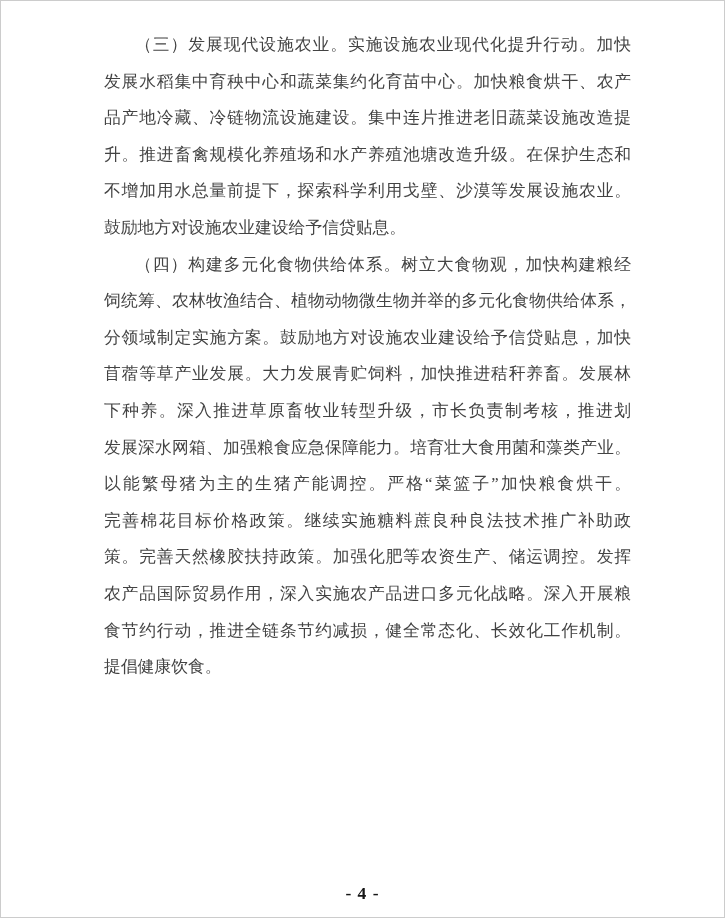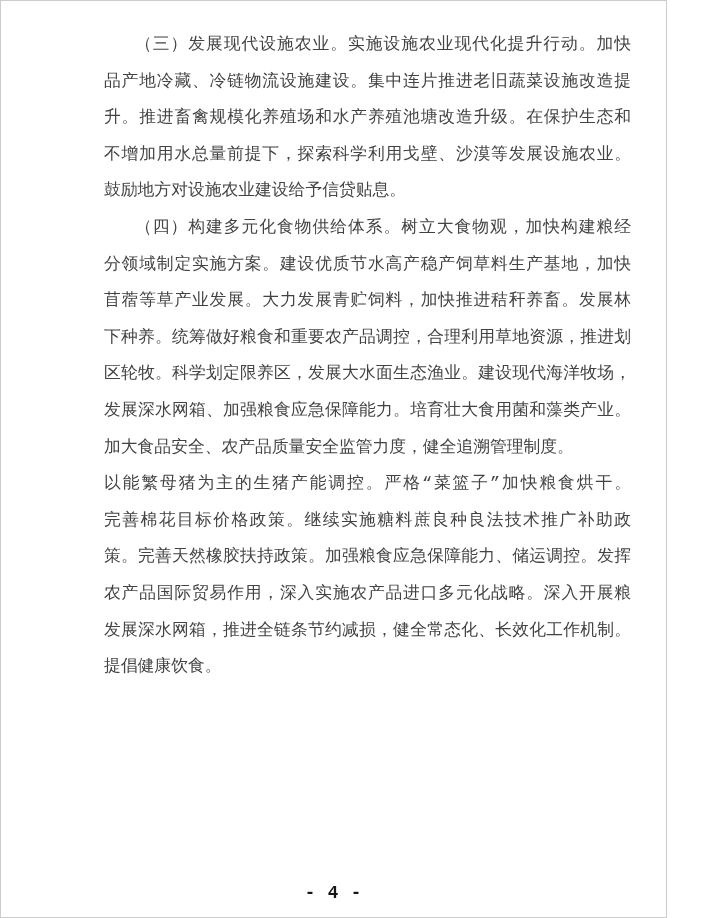--- a/index.html
+++ b/index.html
@@ -8,27 +8,27 @@
     --page-number: #161616;
     --page-border: #cccccc;
   }
   html, body {
     margin: 0;
     padding: 0;
     background: #ffffff;
   }
   .page {
     position: relative;
-    width: 667px;
+    width: 725px;
     height: 918px;
     box-sizing: border-box;
     background: var(--page-bg);
     border: 1px solid var(--page-border);
     overflow: hidden;
-    font-family: Liberation Mono, monospace;
+    font-family: Liberation Serif, serif;
   }
   .doc-body {
     position: absolute;
     left: 103px;
     top: 26px;
     width: 527px;
     color: var(--body-text);
     font-size: 16.8px;
   }
   .paragraph { margin: 0; padding: 0; }
@@ -59,37 +59,37 @@
     letter-spacing: 1px;
   }
 </style>
 </head>
 <body>
 
 <div class="page">
   <div class="doc-body">
       <div class="paragraph">
         <div class="line first">（三）发展现代设施农业。实施设施农业现代化提升行动。加快</div>
+        <div class="line">发展水稻集中育秧中心和蔬菜集约化育苗中心。加快粮食烘干、农产</div>
         <div class="line">品产地冷藏、冷链物流设施建设。集中连片推进老旧蔬菜设施改造提</div>
         <div class="line">升。推进畜禽规模化养殖场和水产养殖池塘改造升级。在保护生态和</div>
         <div class="line">不增加用水总量前提下，探索科学利用戈壁、沙漠等发展设施农业。</div>
         <div class="line plast">鼓励地方对设施农业建设给予信贷贴息。</div>
       </div>
       <div class="paragraph">
         <div class="line first">（四）构建多元化食物供给体系。树立大食物观，加快构建粮经</div>
-        <div class="line">分领域制定实施方案。建设优质节水高产稳产饲草料生产基地，加快</div>
+        <div class="line">饲统筹、农林牧渔结合、植物动物微生物并举的多元化食物供给体系，</div>
+        <div class="line">分领域制定实施方案。鼓励地方对设施农业建设给予信贷贴息，加快</div>
         <div class="line">苜蓿等草产业发展。大力发展青贮饲料，加快推进秸秆养畜。发展林</div>
-        <div class="line">下种养。统筹做好粮食和重要农产品调控，合理利用草地资源，推进划</div>
-        <div class="line">区轮牧。科学划定限养区，发展大水面生态渔业。建设现代海洋牧场，</div>
+        <div class="line">下种养。深入推进草原畜牧业转型升级，市长负责制考核，推进划</div>
         <div class="line">发展深水网箱、加强粮食应急保障能力。培育壮大食用菌和藻类产业。</div>
-        <div class="line plast">加大食品安全、农产品质量安全监管力度，健全追溯管理制度。</div>
       </div>
       <div class="paragraph">
         <div class="line">以能繁母猪为主的生猪产能调控。严格“菜篮子”加快粮食烘干。</div>
         <div class="line">完善棉花目标价格政策。继续实施糖料蔗良种良法技术推广补助政</div>
-        <div class="line">策。完善天然橡胶扶持政策。加强粮食应急保障能力、储运调控。发挥</div>
+        <div class="line">策。完善天然橡胶扶持政策。加强化肥等农资生产、储运调控。发挥</div>
         <div class="line">农产品国际贸易作用，深入实施农产品进口多元化战略。深入开展粮</div>
-        <div class="line">发展深水网箱，推进全链条节约减损，健全常态化、长效化工作机制。</div>
+        <div class="line">食节约行动，推进全链条节约减损，健全常态化、长效化工作机制。</div>
         <div class="line plast">提倡健康饮食。</div>
       </div>
     </div>
   <div class="page-number">- 4 -</div>
 </div>
 
 </body></html>

